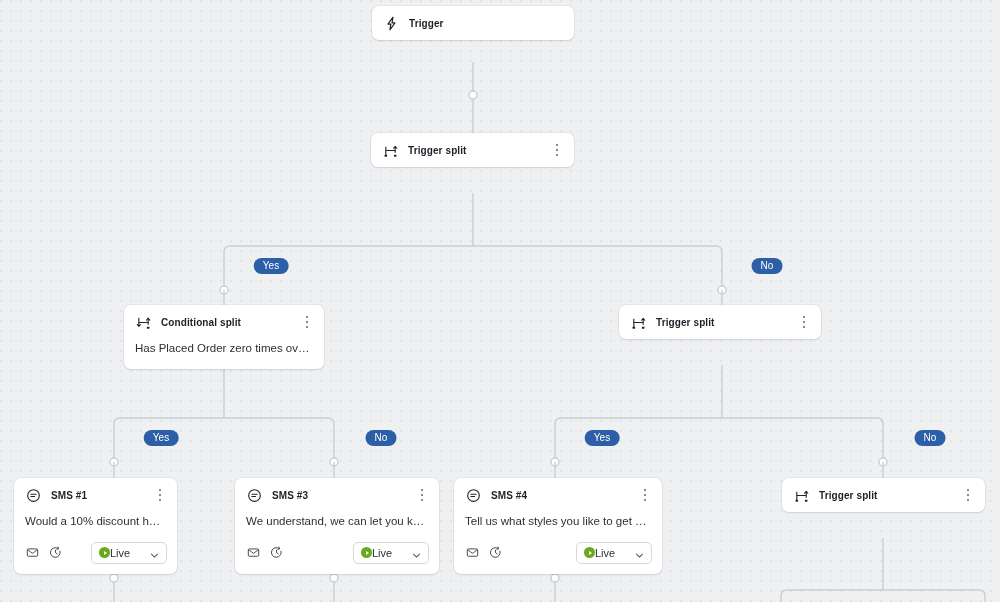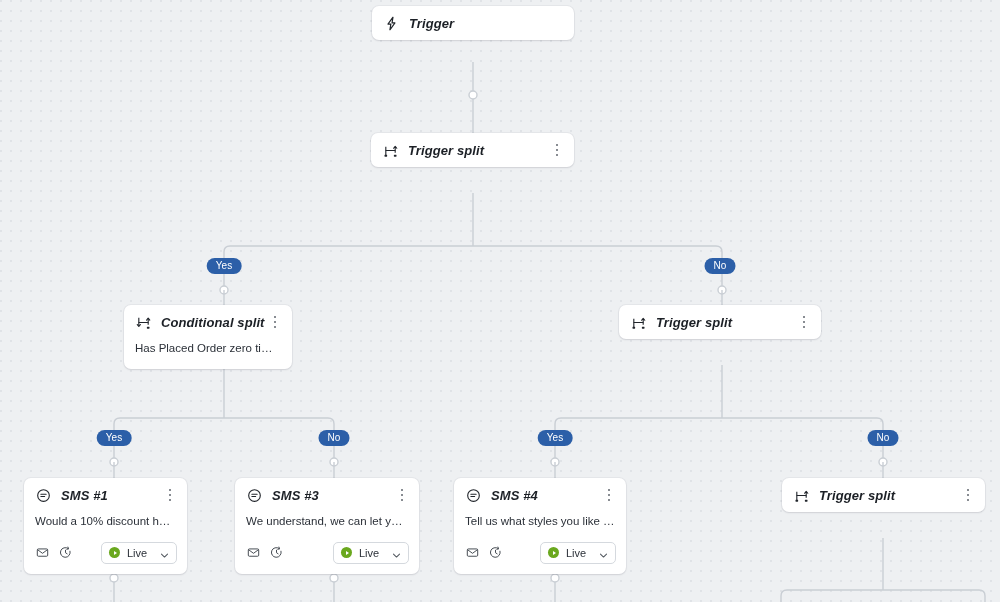--- a/index.html
+++ b/index.html
@@ -48,20 +48,21 @@
     border-radius: 8px;
     background: #2c5fa8;
     color: #ffffff;
     font-size: 10px;
     line-height: 16px;
     letter-spacing: .1px;
     text-align: center;
     transform: translate(-50%, 0);
     white-space: nowrap;
     z-index: 3;
+    margin-left: 47px;
   }
 
   
   .node {
     position: absolute;
     background: #ffffff;
     border-radius: 7px;
     box-shadow: 0 1px 2px rgba(16,24,40,.10), 0 0 0 1px rgba(16,24,40,.04);
     z-index: 2;
     overflow: hidden;
@@ -76,27 +77,26 @@
     width: 16px;
     height: 16px;
     flex: 0 0 16px;
     display: flex;
     align-items: center;
     justify-content: center;
     color: #21252b;
   }
   .node-title {
     margin-left: 10px;
-    font-size: 13px;
+    font-size: 10px;
     font-weight: bold;
     color: #1c2026;
     letter-spacing: .1px;
     flex: 1 1 auto;
     white-space: nowrap;
-    font-style: italic;
   }
   .kebab {
     width: 14px;
     height: 18px;
     flex: 0 0 14px;
     display: flex;
     flex-direction: column;
     align-items: center;
     justify-content: center;
     gap: 2.5px;
@@ -131,21 +131,20 @@
   }
   .foot-icons span {
     width: 14px; height: 14px;
     display: flex; align-items: center; justify-content: center;
     cursor: pointer;
   }
   .status-select {
     margin-left: auto;
     display: flex;
     align-items: center;
-    gap: 7px;
     height: 22px;
     padding: 0 6px 0 7px;
     border: 1px solid #d5d9de;
     border-radius: 5px;
     background: #fff;
     min-width: 76px;
     cursor: pointer;
   }
   .status-dot {
     width: 11px; height: 11px;
@@ -249,21 +248,21 @@
       </span>
       <span class="node-title">Trigger split</span>
       <span class="kebab">
         <i></i>
           <i></i>
           <i></i>
       </span>
     </div>
   </div>
 
-  <div class="node" style="left:124px; top:305px; width:168px;">
+  <div class="node" style="left:124px; top:305px; width:200px;">
     <div class="node-head">
       <span class="node-icon">
         <svg viewBox="0 0 16 16" width="15" height="15">
           <path d="M3 3 V8 H13 V10.5" fill="none" stroke="#21252b" stroke-width="1.2"></path>
           <path d="M3 8 V11.5" fill="none" stroke="#21252b" stroke-width="1.2"></path>
           <path d="M1.4 10.2 L3 12.2 L4.6 10.2" fill="none" stroke="#21252b" stroke-width="1.2" stroke-linejoin="round" stroke-linecap="round"></path>
           <path d="M11.3 5.4 L13 3.4 L14.7 5.4" fill="none" stroke="#21252b" stroke-width="1.2" stroke-linejoin="round" stroke-linecap="round"></path>
           <path d="M13 3.4 V8" fill="none" stroke="#21252b" stroke-width="1.2"></path>
           <rect x="11.6" y="12.4" width="2.8" height="2.2" rx="0.5" fill="#21252b"></rect>
         </svg>
@@ -292,21 +291,21 @@
       </span>
       <span class="node-title">Trigger split</span>
       <span class="kebab">
         <i></i>
           <i></i>
           <i></i>
       </span>
     </div>
   </div>
 
-  <div class="node" style="left:24px; top:478px; width:163px;">
+  <div class="node" style="left:14px; top:478px; width:163px;">
     <div class="node-head">
       <span class="node-icon">
         <svg viewBox="0 0 16 16" width="15" height="15">
           <circle cx="8" cy="8" r="6.2" fill="none" stroke="#21252b" stroke-width="1.2"></circle>
           <path d="M5.2 6.6 H10.8 M5.2 9.1 H9.2" stroke="#21252b" stroke-width="1.2" stroke-linecap="round"></path>
         </svg>
       </span>
       <span class="node-title">SMS #1</span>
       <span class="kebab">
         <i></i>
@@ -336,21 +335,21 @@
         <span class="status-label">Live</span>
         <span class="chev">
           <svg viewBox="0 0 16 16" width="11" height="11">
             <path d="M3.6 6 L8 10.2 L12.4 6" fill="none" stroke="#535960" stroke-width="1.5" stroke-linecap="round" stroke-linejoin="round"></path>
           </svg>
         </span>
       </div>
     </div>
   </div>
 
-  <div class="node" style="left:235px; top:478px; width:184px;">
+  <div class="node" style="left:235px; top:478px; width:204px;">
     <div class="node-head">
       <span class="node-icon">
         <svg viewBox="0 0 16 16" width="15" height="15">
           <circle cx="8" cy="8" r="6.2" fill="none" stroke="#21252b" stroke-width="1.2"></circle>
           <path d="M5.2 6.6 H10.8 M5.2 9.1 H9.2" stroke="#21252b" stroke-width="1.2" stroke-linecap="round"></path>
         </svg>
       </span>
       <span class="node-title">SMS #3</span>
       <span class="kebab">
         <i></i>
@@ -380,21 +379,21 @@
         <span class="status-label">Live</span>
         <span class="chev">
           <svg viewBox="0 0 16 16" width="11" height="11">
             <path d="M3.6 6 L8 10.2 L12.4 6" fill="none" stroke="#535960" stroke-width="1.5" stroke-linecap="round" stroke-linejoin="round"></path>
           </svg>
         </span>
       </div>
     </div>
   </div>
 
-  <div class="node" style="left:454px; top:478px; width:172px;">
+  <div class="node" style="left:454px; top:478px; width:208px;">
     <div class="node-head">
       <span class="node-icon">
         <svg viewBox="0 0 16 16" width="15" height="15">
           <circle cx="8" cy="8" r="6.2" fill="none" stroke="#21252b" stroke-width="1.2"></circle>
           <path d="M5.2 6.6 H10.8 M5.2 9.1 H9.2" stroke="#21252b" stroke-width="1.2" stroke-linecap="round"></path>
         </svg>
       </span>
       <span class="node-title">SMS #4</span>
       <span class="kebab">
         <i></i>

